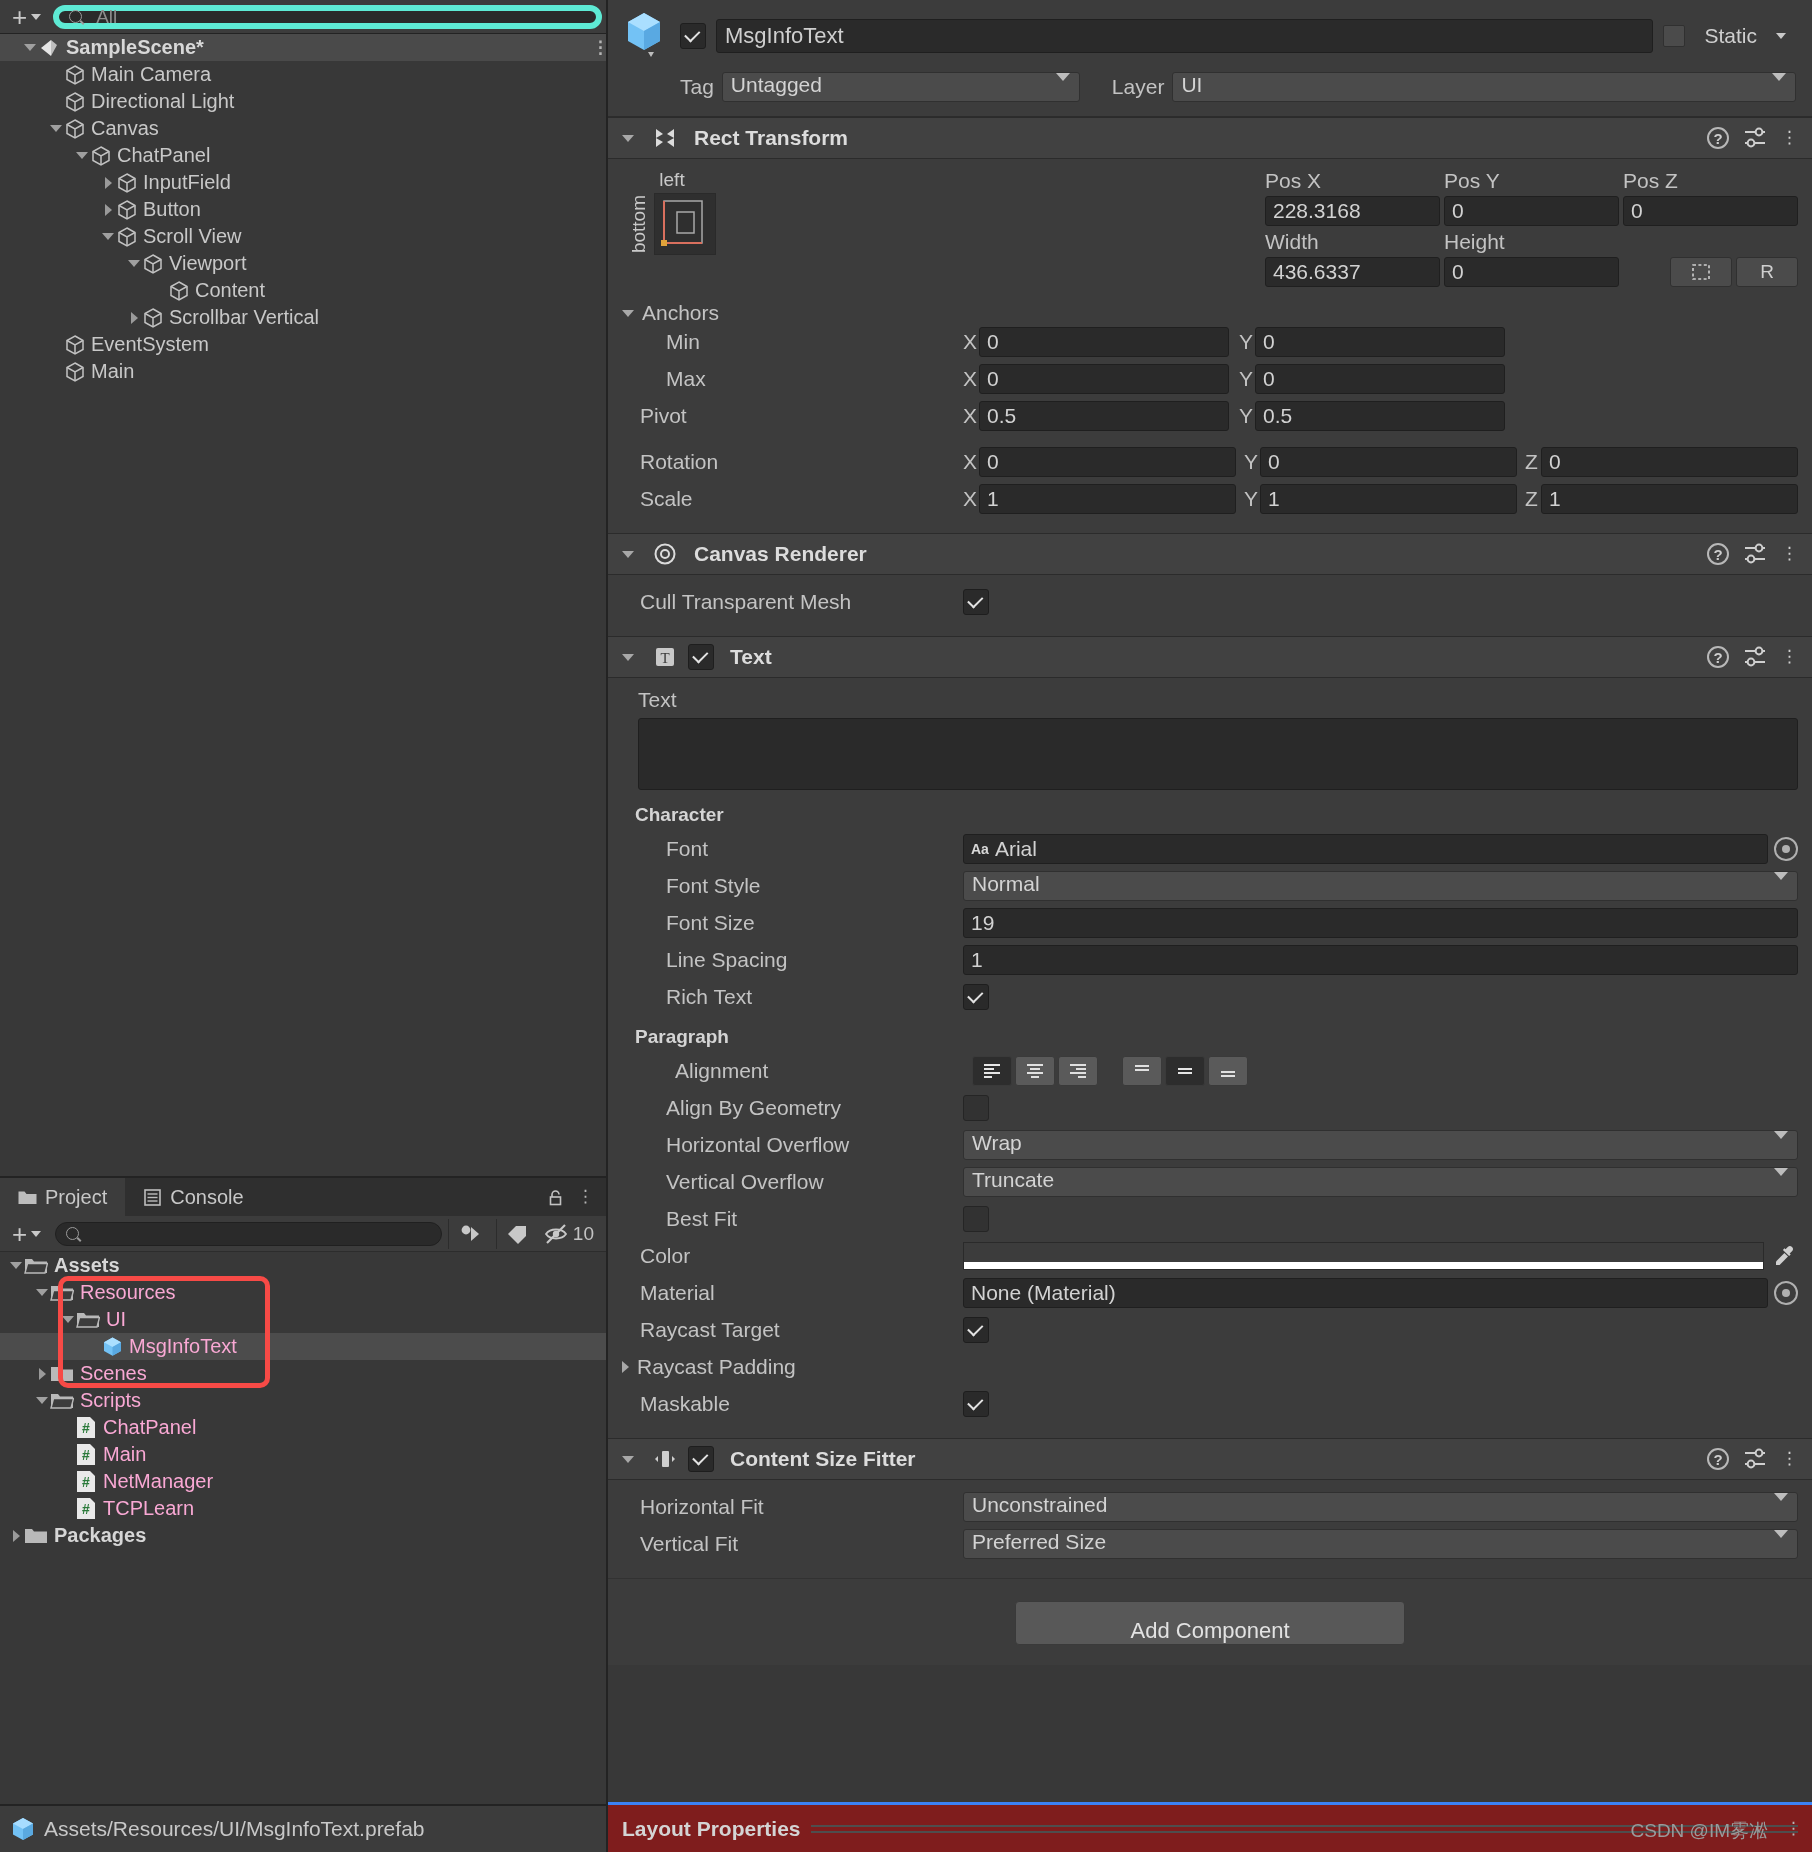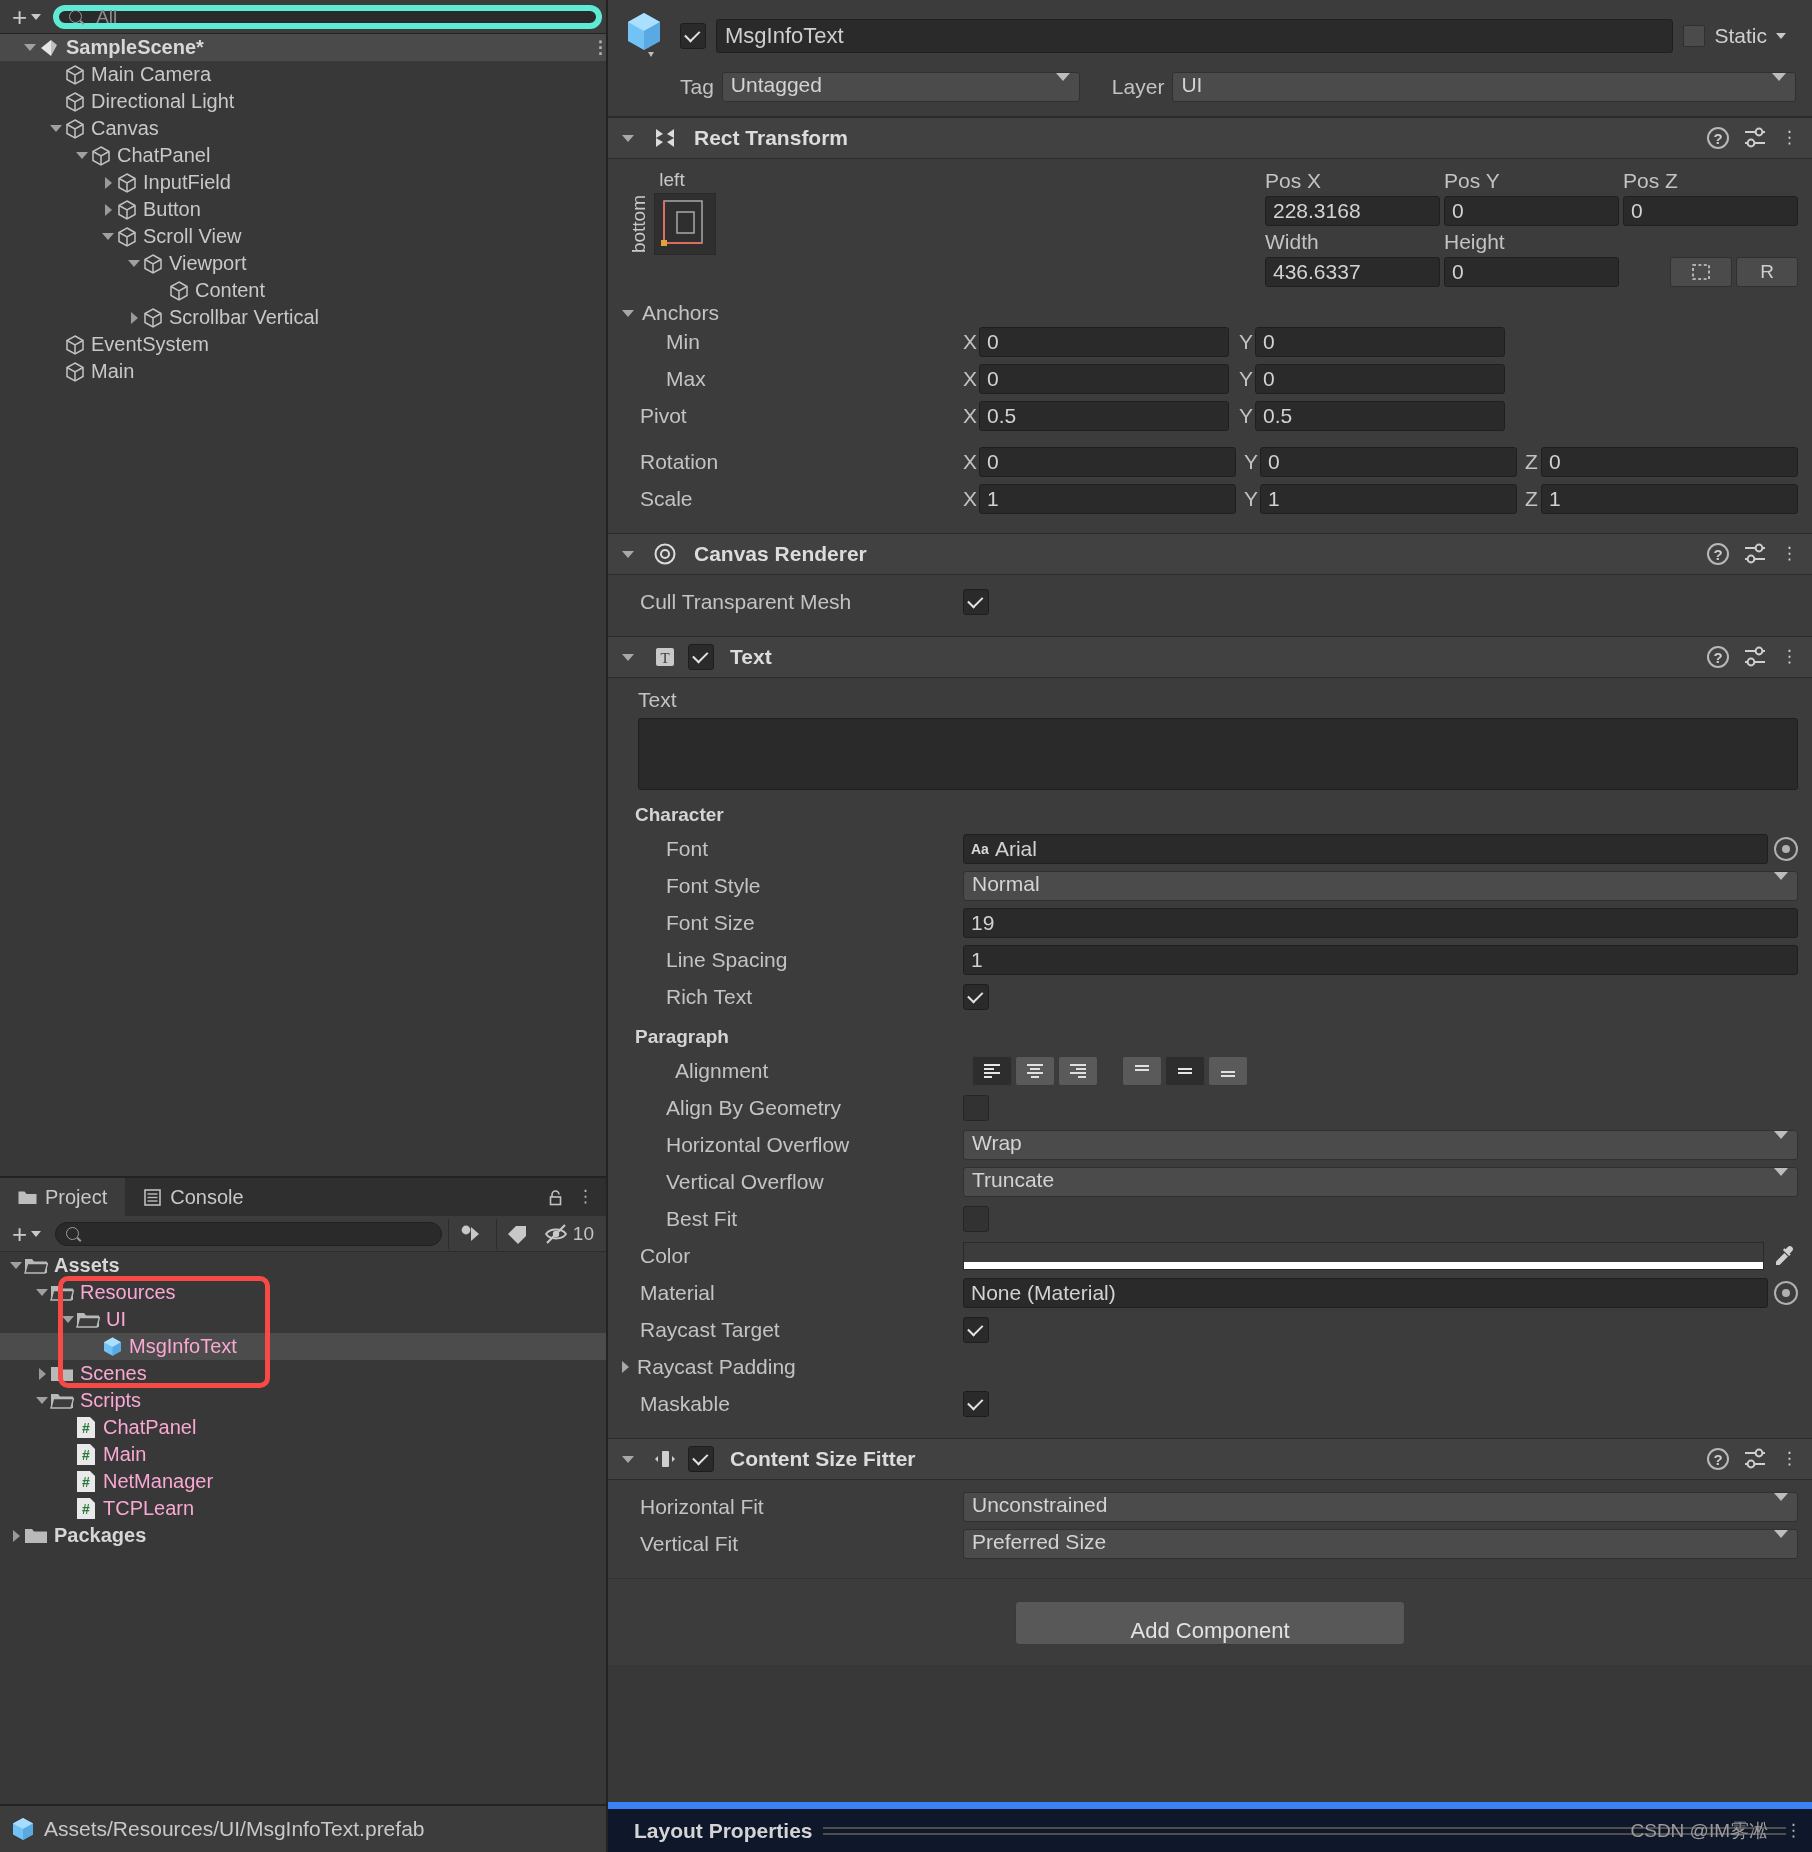--- a/index.html
+++ b/index.html
@@ -64,21 +64,21 @@
 
   
   .insp { flex:1; height:1852px; background:#383838; display:flex; flex-direction:column; position:relative; overflow:hidden;}
   .insp-scroll { flex:1; overflow:hidden;}
   .insp-head { background:#3c3c3c; padding:10px 0 14px 0; border-bottom:1px solid #2c2c2c;}
   .ih-row1 { display:flex; align-items:center; gap:10px; padding:0 12px;}
   .big-prefab-ic { width:50px; height:52px; flex:none; position:relative;}
   .chk { width:26px;height:26px;background:#2a2a2a;border:1px solid #1e1e1e;border-radius:3px;display:flex;align-items:center;justify-content:center;flex:none;}
   .chk.on:after{content:"";width:12px;height:7px;border-left:2.6px solid #e2e2e2;border-bottom:2.6px solid #e2e2e2;transform:rotate(-45deg) translate(1px,-2px);}
   .namefield { flex:1; height:34px; background:#2a2a2a; border:1px solid #1f1f1f; border-radius:3px; display:flex; align-items:center; padding:0 8px; color:#cfcfcf; font-size:22px;}
-  .static-box { display:flex; align-items:center; gap:9px; padding-right:14px; font-size:21px; color:#cfcfcf;}
+  .static-box { display:flex; align-items:center; gap:19px; padding-right:14px; font-size:21px; color:#cfcfcf;}
   .chk-sm { width:22px;height:22px;background:#4b4b4b;border:1px solid #303030;border-radius:2px;flex:none;}
   .ih-row2 { display:flex; align-items:center; gap:8px; padding:10px 12px 0 72px;}
   .lbl { color:#c3c3c3; font-size:21px;}
   .dropdown { height:30px; background:#4b4b4b; border:1px solid #303030; border-radius:3px; display:flex; align-items:flex-start; padding:0 8px; color:#d3d3d3; font-size:21px; position:relative;}
   .dropdown .dd-arrow { position:absolute; right:9px; width:0;height:0;border-left:7px solid transparent;border-right:7px solid transparent;border-top:8px solid #bdbdbd;}
 
   .comp-header { height:42px; background:#414141; border-top:1px solid #2b2b2b; border-bottom:1px solid #2b2b2b; display:flex; align-items:center; gap:10px; padding:0 14px; position:relative;}
   .comp-title { font-weight:bold; font-size:21px; color:#dcdcdc; margin-left:6px;}
   .hdr-icons { margin-left:auto; display:flex; align-items:center; gap:14px;}
   .qmark { width:22px;height:22px;border:2px solid #b8b8b8;border-radius:50%;display:flex;align-items:center;justify-content:center;font-size:15px;color:#cfcfcf;font-weight:bold;}
@@ -118,21 +118,21 @@
   .color-field .swatch { position:absolute; left:0;right:0;bottom:0;height:7px;background:#ffffff;}
   .eyedrop { width:26px;height:26px;margin-left:8px;}
   .obj-field { flex:1; height:30px; background:#2a2a2a;border:1px solid #1f1f1f;border-radius:3px; display:flex;align-items:center;padding:0 7px;color:#d2d2d2;font-size:21px;}
   .circ-sel { width:24px;height:24px;border:2px solid #b0b0b0;border-radius:50%;display:flex;align-items:center;justify-content:center;margin-left:6px;flex:none;}
   .circ-sel:after{content:"";width:8px;height:8px;border-radius:50%;background:#b0b0b0;}
   .font-field { flex:1;height:30px;background:#2a2a2a;border:1px solid #1f1f1f;border-radius:3px;display:flex;align-items:center;padding:0 7px;gap:6px;color:#d2d2d2;font-size:21px;}
   .aa-badge { font-size:14px;font-weight:bold;color:#d8d8d8;}
 
   .addcomp-wrap { padding:22px 0 20px 0; display:flex; justify-content:center; background:#3c3c3c; border-top:1px solid #323232;}
   .addcomp { width:390px;height:44px;background:#585858;border:1px solid #3a3a3a;border-radius:4px;display:flex;align-items:flex-end;justify-content:center;color:#e2e2e2;font-size:22px;}
-  .layout-props { height:50px; background:#0f172a; border-top:7px solid #3b82f6; display:flex; align-items:center; padding:0 26px; gap:10px; position:relative;}
+  .layout-props { height:50px; background:#7f1d1d; border-top:3px solid #3b82f6; display:flex; align-items:center; padding:0 14px; gap:10px; position:relative;}
   .lp-title { font-weight:bold; font-size:21px; color:#d4d4d4;}
   .lp-lines { flex:1; display:flex; flex-direction:column; gap:4px;}
   .lp-lines i { display:block; height:2px; background:#4e4e4e;}
   .watermark { position:absolute; right:44px; bottom:8px; font-size:19px; color:#9a9a9a;}
   .vdots { position:absolute; right:10px; top:50%; transform:translateY(-50%); color:#b5b5b5; font-size:17px; line-height:8px;}
 </style>
 </head>
 <body>
 
 <div id="app">

